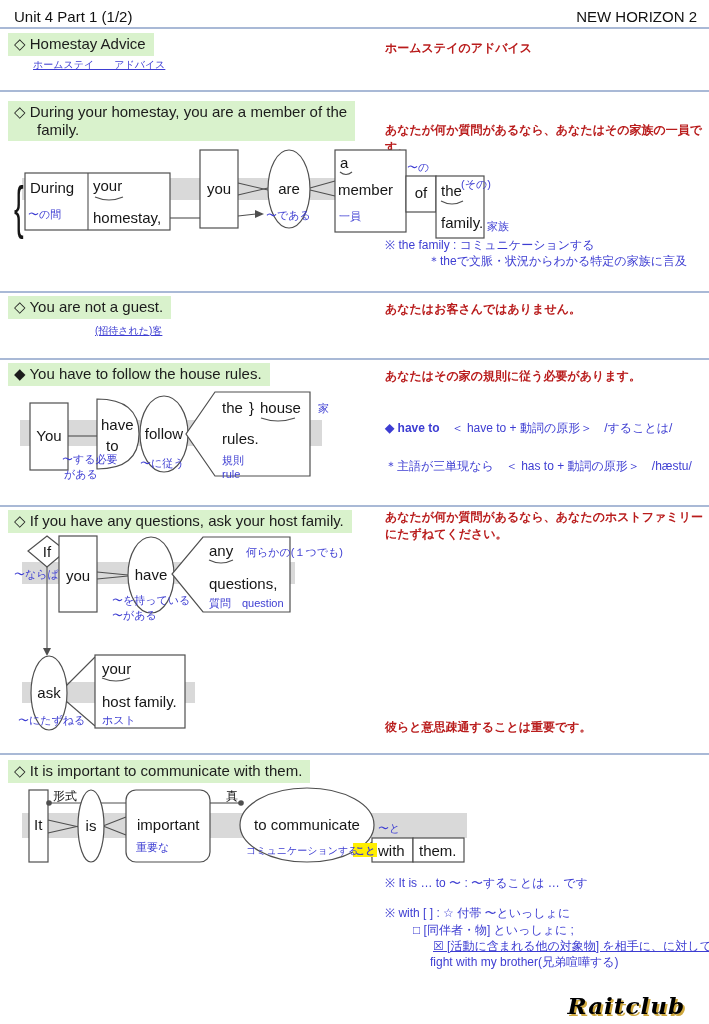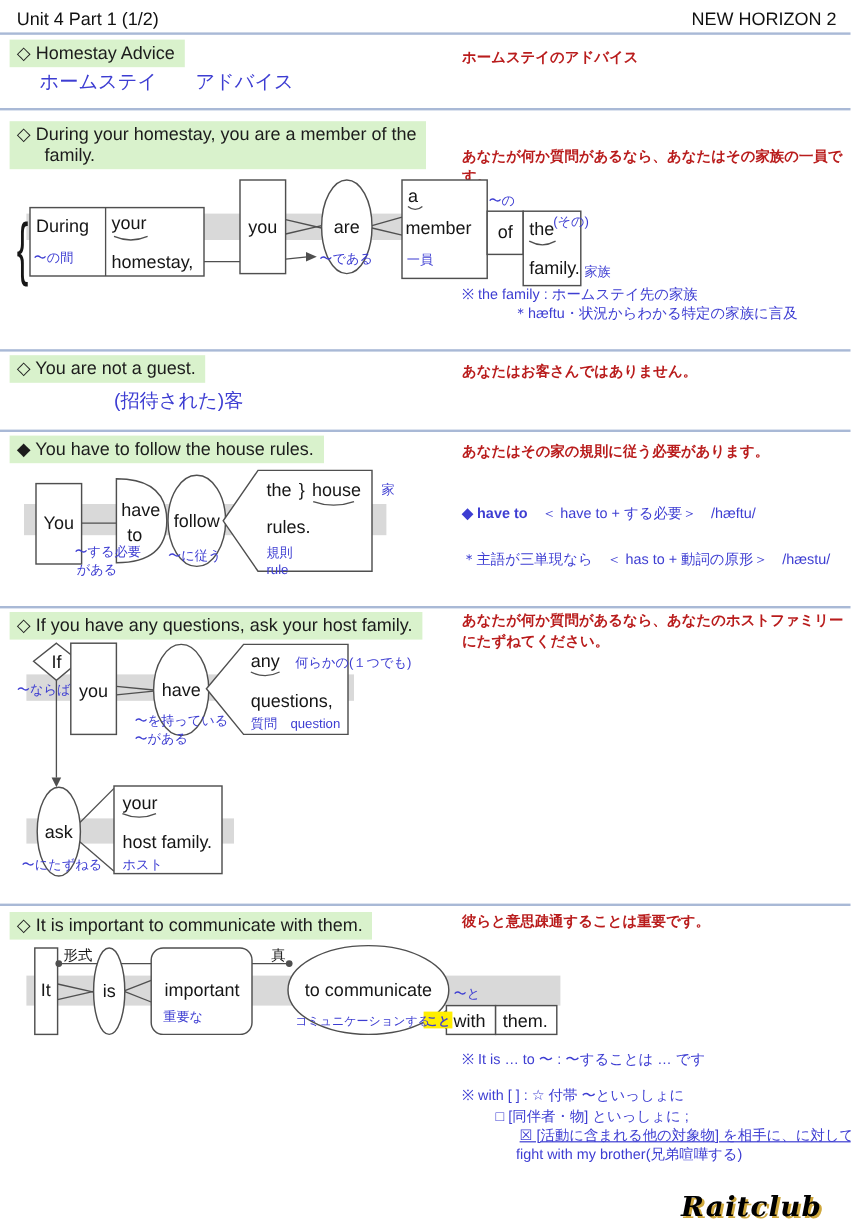--- a/index.html
+++ b/index.html
@@ -6,21 +6,21 @@
   .page{position:relative;width:709px;height:1024px;background:#fff;overflow:hidden;
         font-family:"Liberation Sans",sans-serif;color:#1a1a1a;}
   .abs{position:absolute;}
   .hdr{font-size:15px;color:#111;white-space:nowrap;}
   .rule{position:absolute;left:0;width:709px;height:2px;background:#a9b9d6;}
   .sec-head{position:absolute;display:inline-block;background:#d9f2cc;font-size:15px;
             padding:2px 8px 3px 6px;white-space:nowrap;color:#1c1c1c;}
   .sec-head .ind{display:block;padding-left:23px;}
   .trans{position:absolute;left:385px;width:322px;color:#b91c1c;font-weight:bold;
          font-size:12px;line-height:1.4;}
-  .anno{position:absolute;color:#3d3dd2;font-size:16px;white-space:nowrap;}
+  .anno{position:absolute;color:#3d3dd2;font-size:10px;white-space:nowrap;text-decoration:underline;}
   .note{position:absolute;color:#3d3dd2;font-size:12px;white-space:nowrap;line-height:1.3;}
   .note b{font-weight:bold;}
   svg.diag{position:absolute;overflow:visible;}
   svg text{font-family:"Liberation Sans",sans-serif;font-size:15px;fill:#161616;}
   svg text.ja{font-size:11px;fill:#3d3dd2;}
   svg text.ja10{font-size:10px;fill:#3d3dd2;}
   svg text.lbl{font-size:12px;fill:#161616;}
   svg text.bold{font-weight:bold;}
   .shape{fill:#ffffff;stroke:#4f4f4f;stroke-width:1.2;}
   .bar{fill:#d9d9d9;stroke:none;}
@@ -80,22 +80,22 @@
     <text x="340" y="168">a</text>
     <text x="338" y="195">member</text>
     <text class="ja" x="339" y="220">一員</text>
     <text class="ja" x="407" y="171">〜の</text>
     <text x="421" y="198" text-anchor="middle">of</text>
     <text x="441" y="196">the</text>
     <text class="ja" x="461" y="188">(その)</text>
     <text x="441" y="228">family.</text>
     <text class="ja" x="487" y="230">家族</text>
   </svg>
-  <div class="note" style="left:385px;top:238px;">※ the family :  ホームステイ先の家族</div>
-  <div class="note" style="left:428px;top:254px;">＊hæftu・状況からわかる特定の家族に言及</div>
+  <div class="note" style="left:385px;top:238px;">※ the family :  コミュニケーションする</div>
+  <div class="note" style="left:428px;top:254px;">＊theで文脈・状況からわかる特定の家族に言及</div>
   <div class="rule" style="top:291px;"></div>
 
   <div class="sec-head" style="left:8px;top:296px;"><span>◇</span> <span>You are not a guest.</span></div>
   <div class="trans" style="top:301px;">あなたはお客さんではありません。</div>
   <div class="anno" style="left:95px;top:324px;">(招待された)客</div>
   <div class="rule" style="top:358px;"></div>
 
   <div class="sec-head" style="left:8px;top:363px;"><span>◆</span> <span>You have to follow the house rules.</span></div>
   <div class="trans" style="top:368px;">あなたはその家の規則に従う必要があります。</div>
 
@@ -115,21 +115,21 @@
     <text x="164" y="439" text-anchor="middle">follow</text>
     <text class="ja" x="140" y="467">〜に従う</text>
     <text x="222" y="413">the</text>
     <text x="249" y="413">}</text>
     <text x="260" y="413">house</text>
     <text class="ja" x="318" y="412">家</text>
     <text x="222" y="444">rules.</text>
     <text class="ja" x="222" y="464">規則</text>
     <text class="ja" x="222" y="478">rule</text>
   </svg>
-  <div class="note" style="left:385px;top:421px;"><b>◆ have to</b>　<span>＜ have to + する必要＞　/hæftu/</span></div>
+  <div class="note" style="left:385px;top:421px;"><b>◆ have to</b>　<span>＜ have to + 動詞の原形＞　/することは/</span></div>
   <div class="note" style="left:385px;top:459px;">＊主語が三単現なら　＜ has to + 動詞の原形＞　/hæstu/</div>
   <div class="rule" style="top:505px;"></div>
 
   <div class="sec-head" style="left:8px;top:510px;"><span>◇</span> <span>If you have any questions, ask your host family.</span></div>
   <div class="trans" style="top:509px;width:320px;">あなたが何か質問があるなら、あなたのホストファミリーにたずねてください。</div>
 
   <svg class="diag" style="left:0;top:530px;" width="360" height="205" viewBox="0 530 360 205">
     <rect class="bar" x="22" y="562" width="273" height="22"></rect>
     <rect class="bar" x="22" y="682" width="173" height="21"></rect>
     <line class="cn" x1="47" y1="567" x2="47" y2="648"></line>
@@ -158,21 +158,21 @@
     <text class="ja" x="209" y="607">質問　question</text>
     <text x="49" y="698" text-anchor="middle">ask</text>
     <text class="ja" x="18" y="724">〜にたずねる</text>
     <text x="102" y="674">your</text>
     <text x="102" y="707">host family.</text>
     <text class="ja" x="102" y="724">ホスト</text>
   </svg>
   <div class="rule" style="top:753px;"></div>
 
   <div class="sec-head" style="left:8px;top:760px;"><span>◇</span> <span>It is important to communicate with them.</span></div>
-  <div class="trans" style="top:719px;margin-top:41px;">彼らと意思疎通することは重要です。</div>
+  <div class="trans" style="top:719px;">彼らと意思疎通することは重要です。</div>
 
   <svg class="diag" style="left:0;top:780px;" width="480" height="90" viewBox="0 780 480 90">
     <rect class="bar" x="22" y="813" width="445" height="25"></rect>
     <line class="cn" x1="49" y1="803" x2="132" y2="803"></line>
     <line class="cn" x1="210" y1="803" x2="241" y2="803"></line>
     <line class="cn" x1="48" y1="820" x2="79" y2="827"></line>
     <line class="cn" x1="48" y1="833" x2="79" y2="826"></line>
     <line class="cn" x1="103" y1="826" x2="126" y2="817"></line>
     <line class="cn" x1="103" y1="826" x2="126" y2="835"></line>
     <line class="cn" x1="372" y1="842" x2="363" y2="849"></line>

